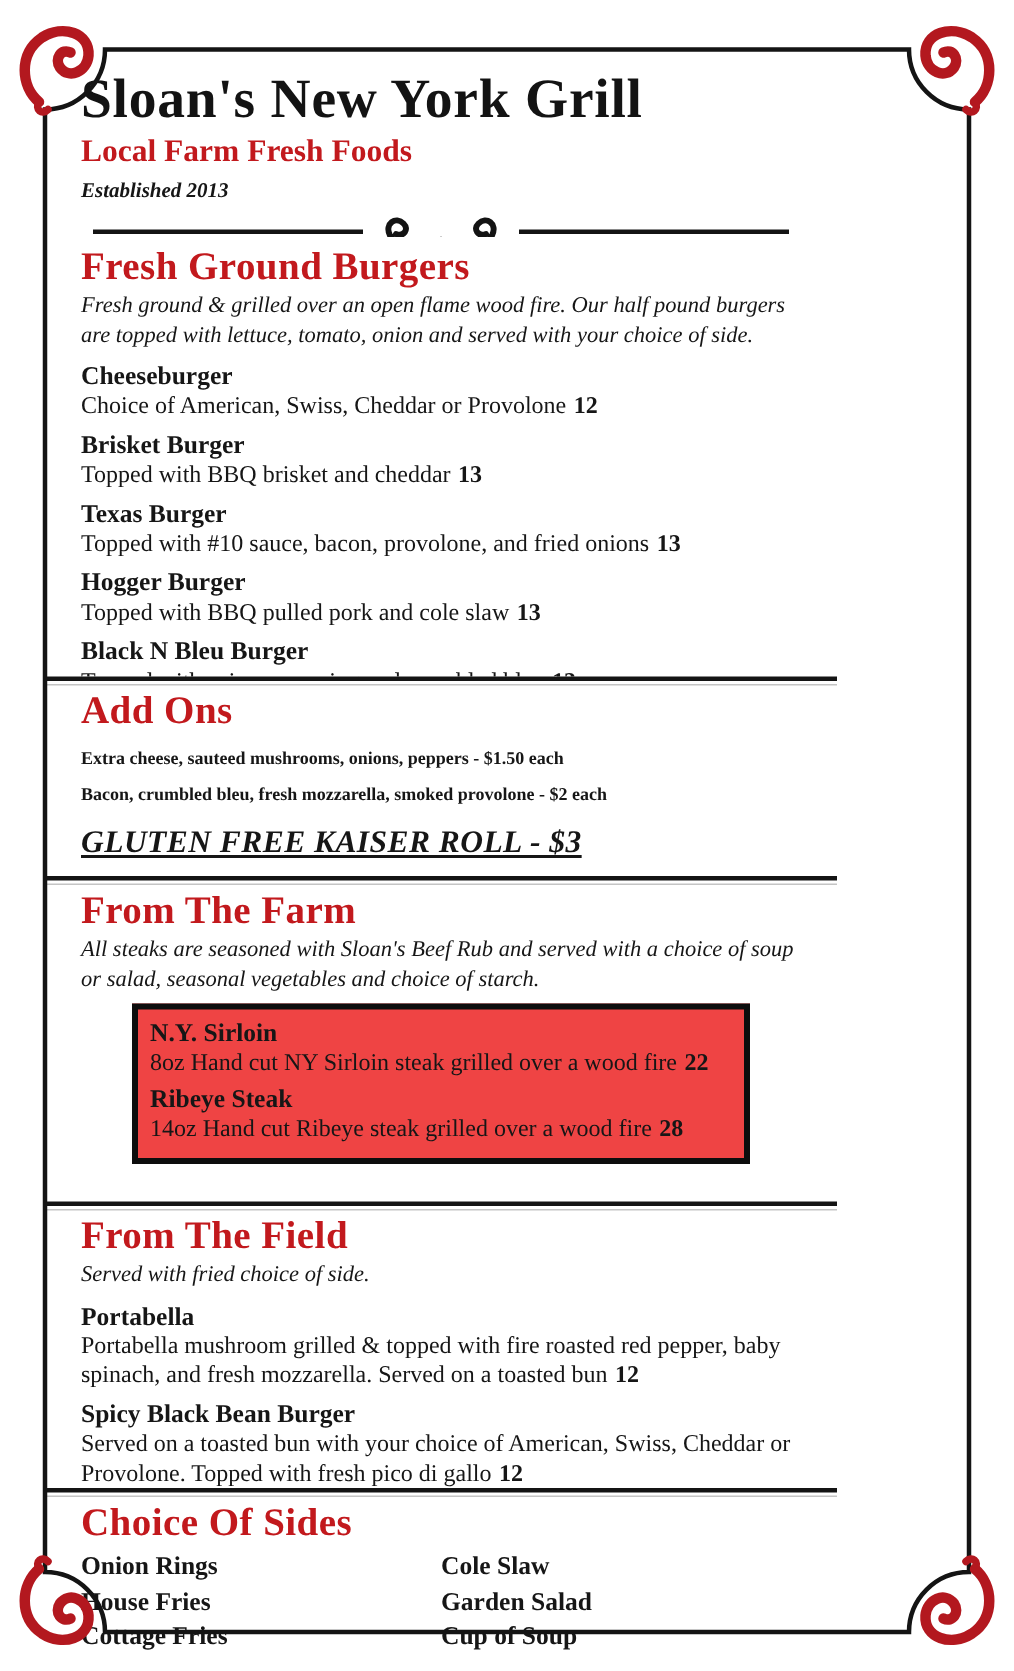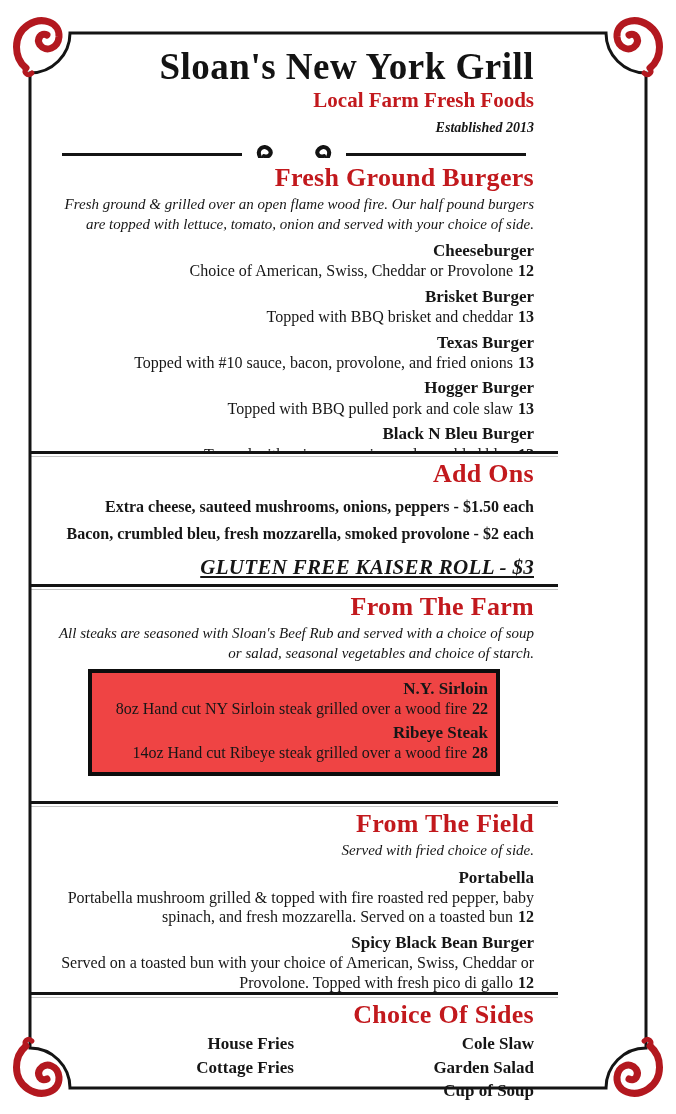--- a/index.html
+++ b/index.html
@@ -3,21 +3,21 @@
 <meta charset="utf-8">
 <style>
   html,body{margin:0;padding:0;}
   body{
     width:676px;height:1114px;background:#ffffff;position:relative;overflow:hidden;
     font-family:"Liberation Serif","DejaVu Serif",serif;color:#161616;
   }
   #border-layer{position:absolute;left:0;top:0;width:676px;height:1114px;pointer-events:none;z-index:5;}
   .menu{
     position:absolute;left:30px;top:33px;width:528px;height:1055px;
-    box-sizing:border-box;text-align:right;z-index:1;
+    box-sizing:border-box;text-align:left;z-index:1;
   }
   .sec{box-sizing:border-box;overflow:hidden;padding:0 24px;}
   
   .sec-header{height:125px;padding-top:13px;}
   .title{font-size:37px;font-weight:bold;line-height:1.12;letter-spacing:.5px;color:#131313;margin:0;}
   .subtitle{font-size:21px;font-weight:bold;color:var(--red,#c2191d);line-height:1.15;margin-top:1px;}
   .established{font-size:14px;font-weight:bold;font-style:italic;margin-top:7px;}
   .divider{display:flex;align-items:center;margin:6px 8px 0 8px;height:26px;}
   .dline{flex:1;position:relative;height:3px;background:#141414;}
   .dline::after{content:"";position:absolute;left:0;right:0;top:5px;height:1px;background:#c4c4c4;}
@@ -27,21 +27,21 @@
   .rule::after{content:"";position:absolute;left:0;right:0;top:5px;height:1px;background:#c4c4c4;}
   
   .heading{font-size:26px;font-weight:bold;color:var(--red,#c2191d);line-height:1.2;margin:4px 0 2px 0;letter-spacing:.3px;}
   .sec-desc{font-style:italic;font-size:15px;line-height:1.3;max-width:570px;margin:0 auto 6px auto;}
   .item{margin-bottom:5px;}
   .item-name{font-size:17px;font-weight:bold;line-height:1.25;}
   .item-desc{font-size:16px;line-height:1.22;}
   .price{font-size:16px;font-weight:bold;margin-left:5px;}
   .sec-burgers{height:293px;}
   .sec-addons{height:130px;}
-  .addon-line{font-size:16px;font-weight:bold;margin:9px 0;}
+  .addon-line{font-size:12px;font-weight:bold;margin:9px 0;}
   .special-line{font-size:21px;font-weight:bold;font-style:italic;text-decoration:underline;margin-top:12px;letter-spacing:.3px;}
   .sec-farm{height:214px;}
   .steak-box{width:412px;margin:2px auto 0 auto;border:4px solid #0d0d0d;box-sizing:border-box;padding:5px 8px 6px 8px;background:#ef4444;}
   .steak-box .item{margin-bottom:3px;}
   .sec-field{height:188px;}
   .sec-field .item-desc{max-width:600px;margin:0 auto;}
   .sec-sides{height:105px;}
   .sides-cols{display:flex;margin-top:2px;}
   .sides-col{width:50%;}
   .side-item{font-size:17px;font-weight:bold;line-height:1.38;}
@@ -154,20 +154,21 @@
       <div class="item-desc"><span>Served on a toasted bun with your choice of American, Swiss, Cheddar or Provolone. Topped with fresh pico di gallo</span><span class="price">12</span></div>
     </div>
   </div>
 
   <div class="rule"></div>
 
   <div class="sec sec-sides">
     <div class="heading">Choice Of Sides</div>
     <div class="sides-cols">
       <div class="sides-col">
+        <div class="side-item">Onion Rings</div>
         <div class="side-item">House Fries</div>
         <div class="side-item">Cottage Fries</div>
       </div>
       <div class="sides-col">
         <div class="side-item">Cole Slaw</div>
         <div class="side-item">Garden Salad</div>
         <div class="side-item">Cup of Soup</div>
       </div>
     </div>
   </div>

